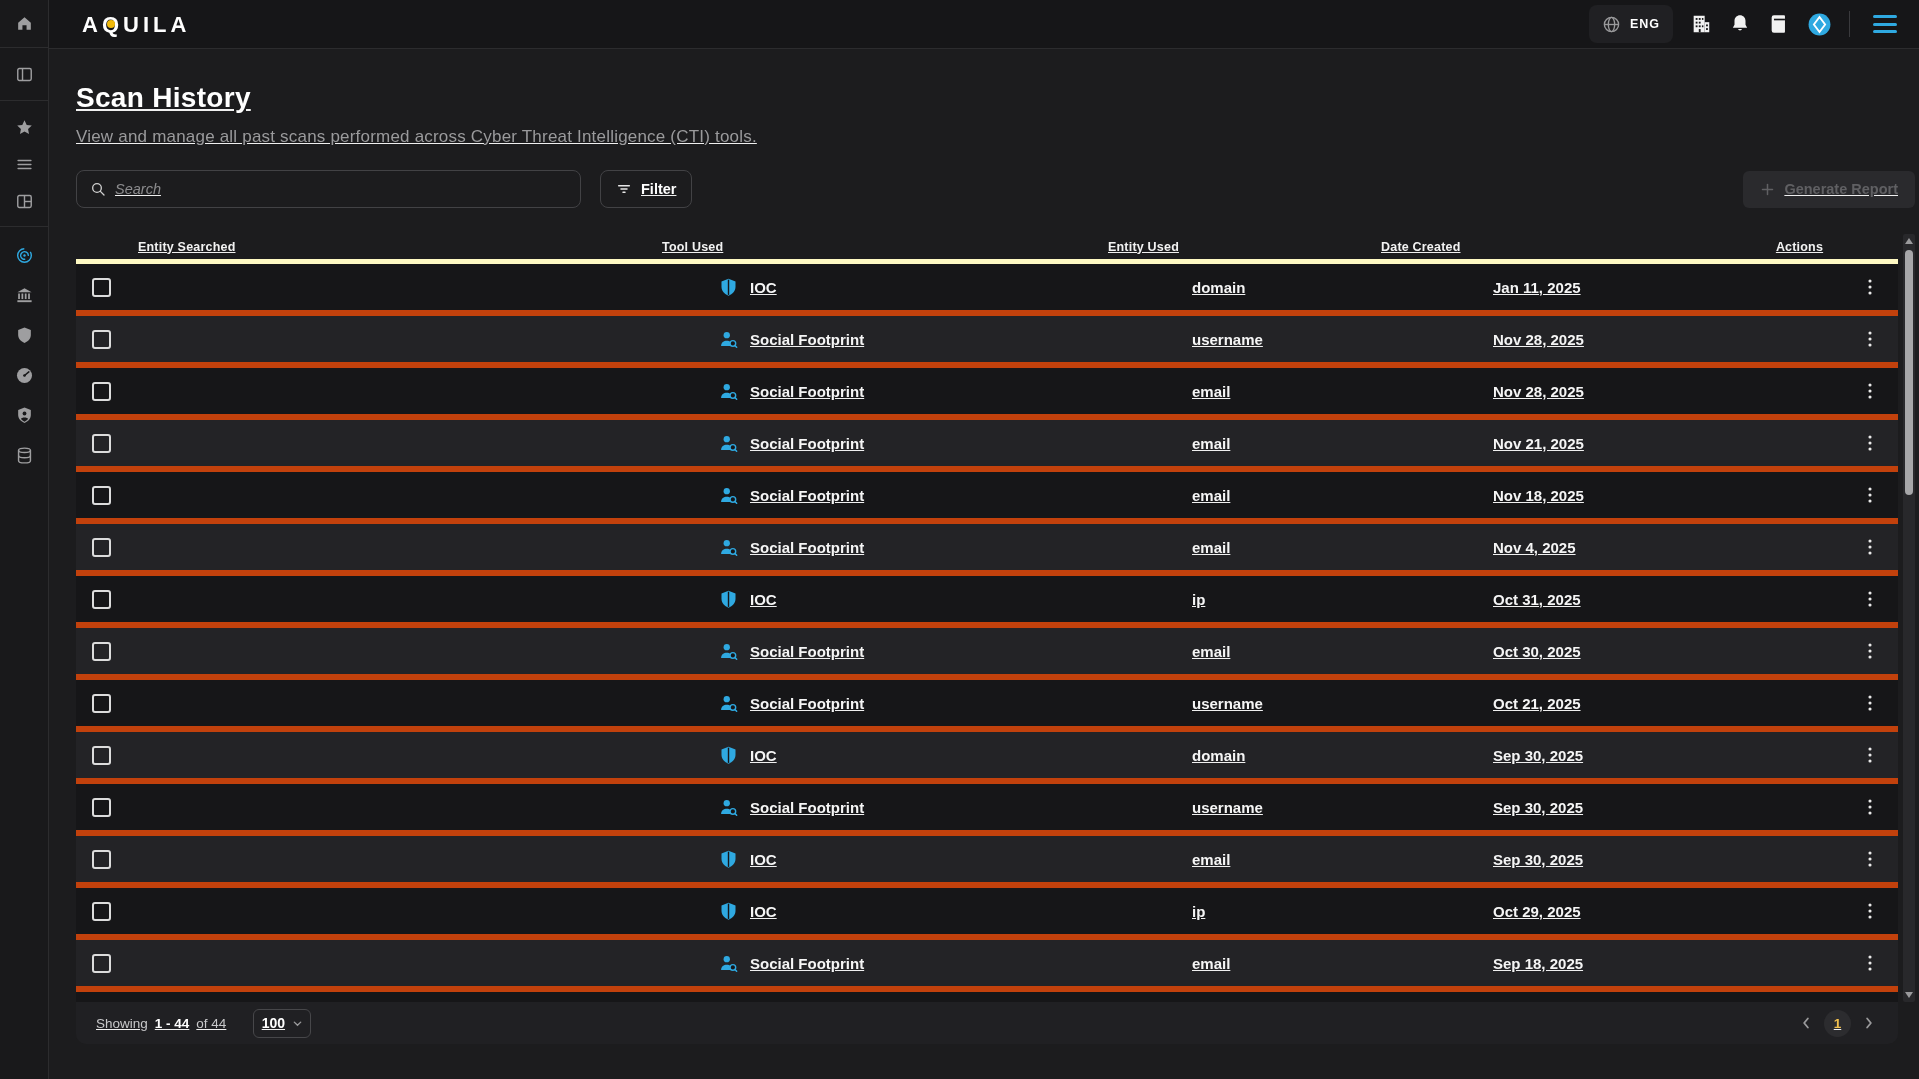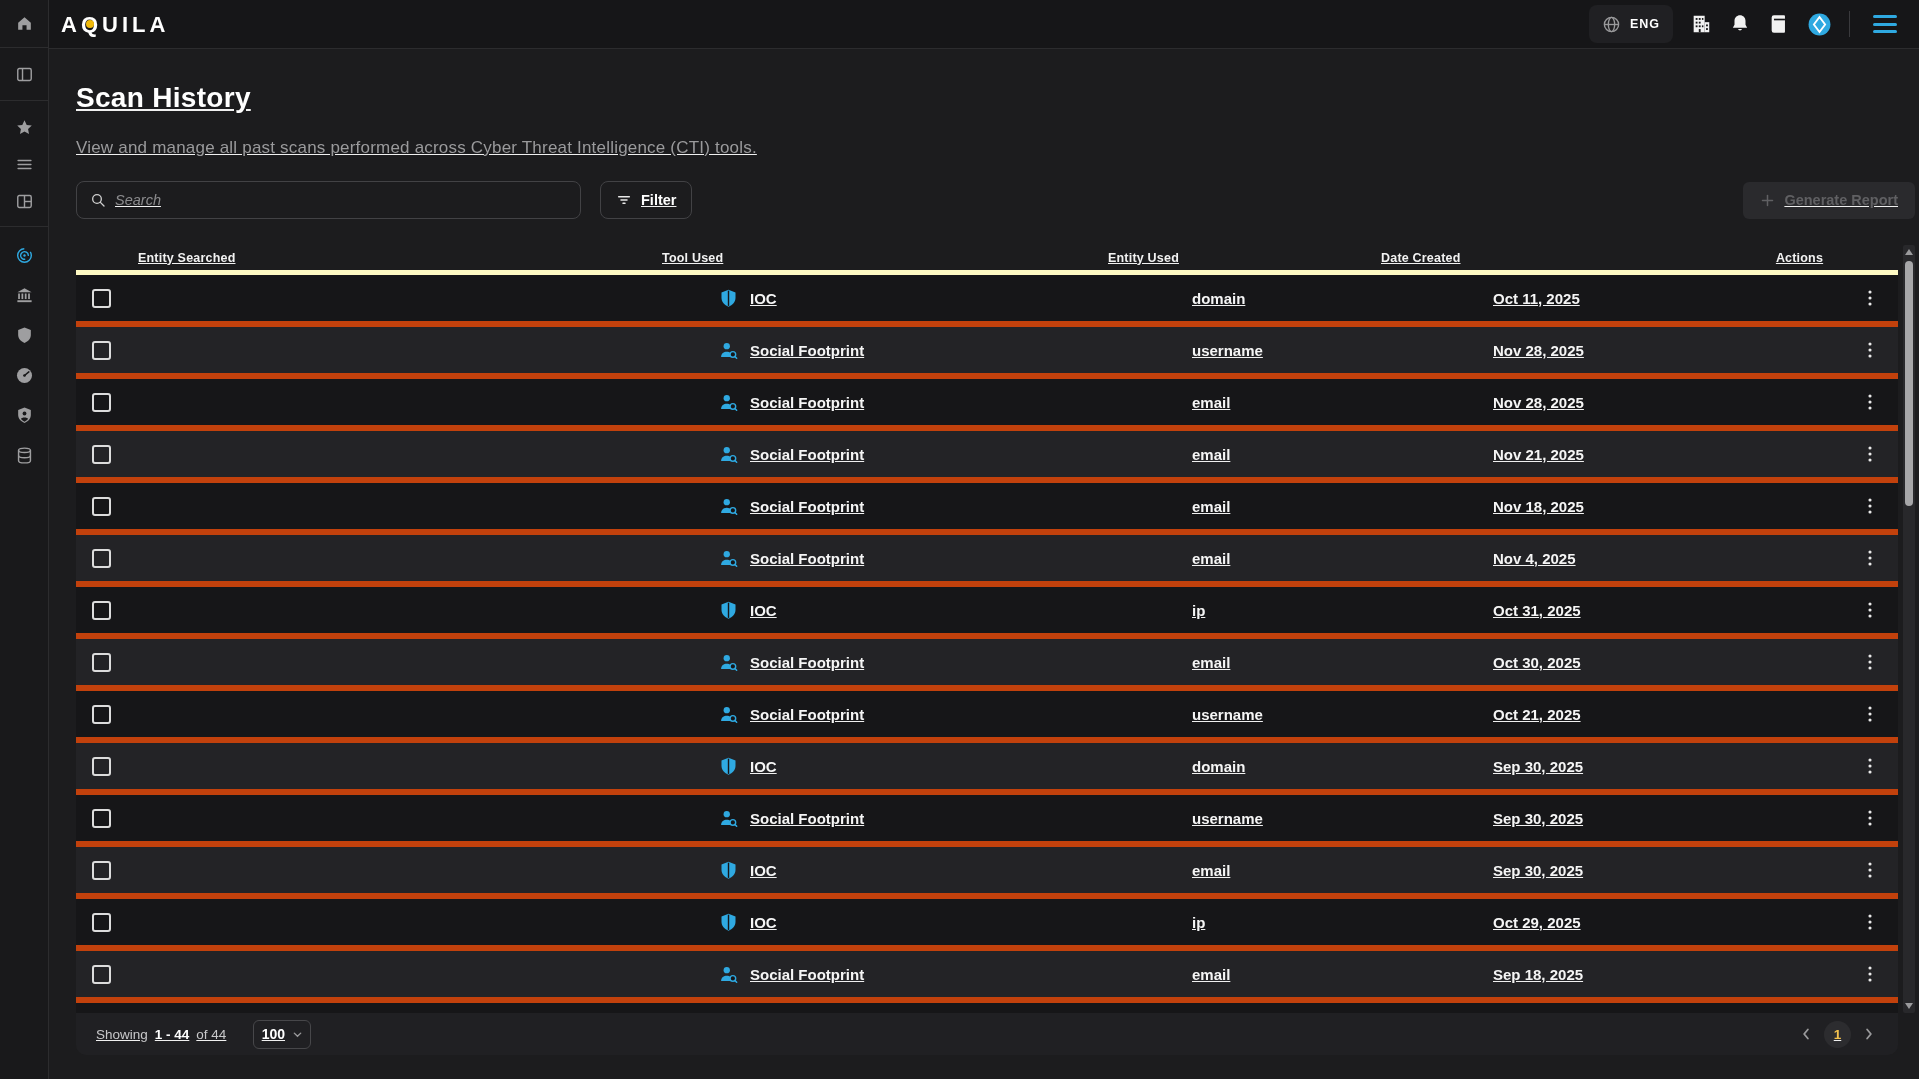--- a/index.html
+++ b/index.html
@@ -11,21 +11,21 @@
     position:relative;
   }
   :root { --accent:#2FA9E1; --logo-dot:#F0B90B; --page-active:#F2C14E; }
 
   
   .topbar {
     position:absolute; top:0; left:0; right:0; height:49px;
     background:#161618; border-bottom:1px solid #2c2c2e; z-index:5;
   }
   .logo {
-    position:absolute; left:61px; top:12px;
+    position:absolute; left:82px; top:12px;
     font-size:22px; font-weight:700; letter-spacing:4px; color:#ffffff;
   }
   .logo .q { position:relative; }
   .logo .q::after {
     content:""; position:absolute; left:5px; top:8px; width:8px; height:8px;
     border-radius:50%; background:var(--logo-dot);
   }
   .topbar-right {
     position:absolute; right:22px; top:0; height:48px;
     display:flex; align-items:center; gap:17px;
@@ -58,21 +58,21 @@
   .side-home { height:48px; border-bottom:1px solid #2c2c2e; }
   .side-sec-a { height:53px; border-bottom:1px solid #2c2c2e; }
   .side-group-b { padding:8px 0 6px 0; border-bottom:1px solid #2c2c2e; display:flex; flex-direction:column; align-items:center; }
   .side-group-b .side-item { height:37px; }
   .side-group-c { padding:8px 0; display:flex; flex-direction:column; align-items:center; }
   .side-group-c .side-item { height:40px; }
 
   
   .main { position:absolute; left:49px; top:49px; right:0; bottom:0; padding:0 4px 0 27px;text-decoration:underline; }
   .page-title { margin-top:33px; font-size:28px; font-weight:700; letter-spacing:.3px; color:#ffffff; }
-  .page-subtitle { margin-top:24px; font-size:17px; color:#9a9a9c; letter-spacing:.2px; }
+  .page-subtitle { margin-top:13px; font-size:17px; color:#9a9a9c; letter-spacing:.2px; }
 
   .controls { margin-top:23px; display:flex; align-items:center; }
   .search-box {
     width:505px; height:38px; border:1.5px solid #424245; border-radius:8px;
     display:flex; align-items:center; padding:0 13px; gap:9px; background:transparent;
   }
   .search-box svg { width:16px; height:16px; color:#cfcfcf; flex:0 0 auto; }
   .search-box input {
     flex:1; background:transparent; border:none; outline:none;
     color:#dddddd; font-size:14.5px; font-style:italic;
@@ -345,21 +345,21 @@
       <span class="tool-icon icon-ioc">
         <svg viewBox="0 0 24 24">
           <path d="M12 2l8 3v6.2c0 4.9-3.4 8.4-8 10.3-4.6-1.9-8-5.4-8-10.3V5z" fill="currentColor"></path>
           <line x1="12" y1="3" x2="12" y2="20.5" stroke="#161618" stroke-width="1.6"></line>
         </svg>
       </span>
 
       <span>IOC</span>
     </div>
     <div class="cell">domain</div>
-    <div class="cell">Oct 11, 2025</div>
+    <div class="cell">Jan 11, 2025</div>
     <div class="cell cell-actions">
       <span class="kebab">
         <svg viewBox="0 0 24 24" fill="currentColor">
           <circle cx="12" cy="5.5" r="1.7"></circle>
                   <circle cx="12" cy="12" r="1.7"></circle>
                   <circle cx="12" cy="18.5" r="1.7"></circle>
         </svg>
       </span>
     </div>
   </div>

